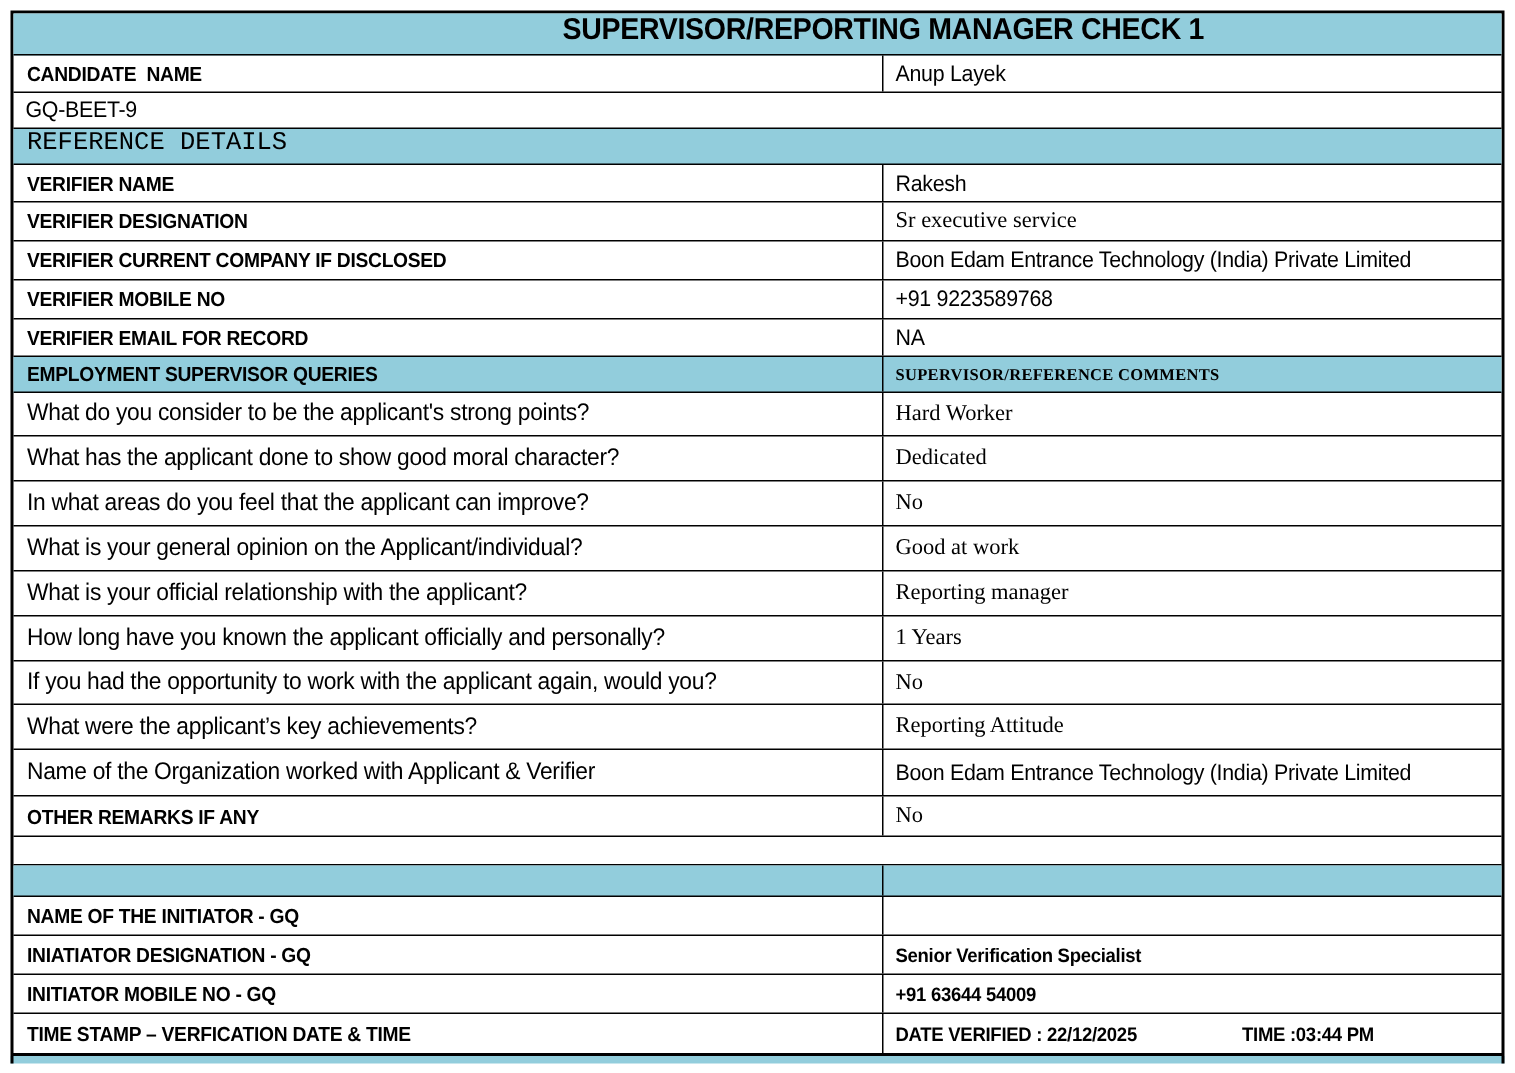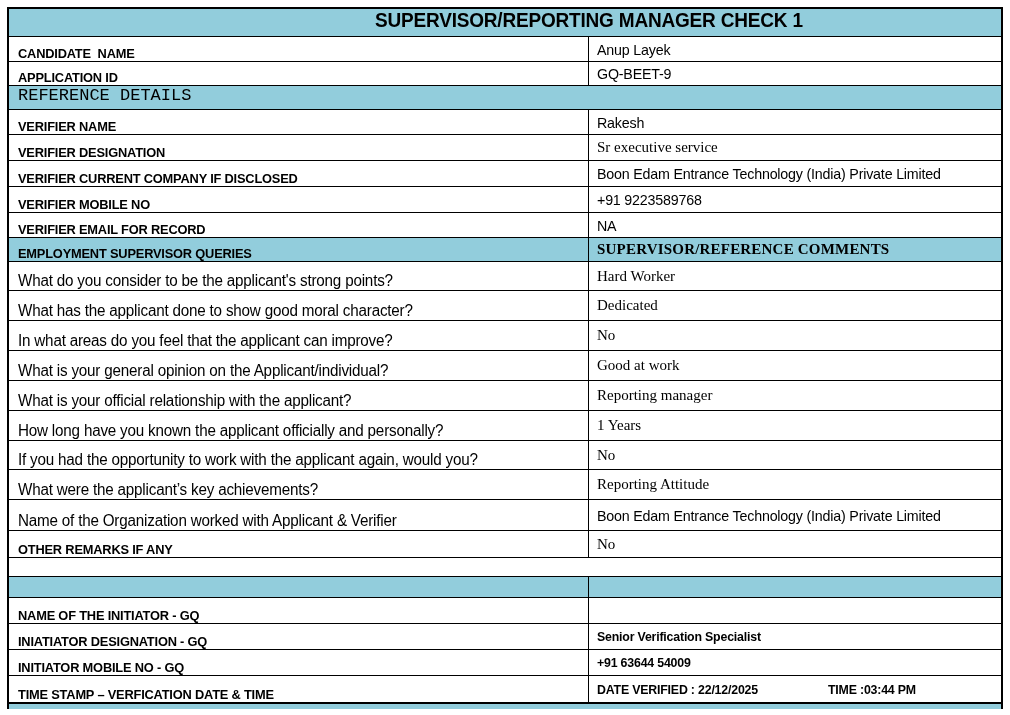--- a/index.html
+++ b/index.html
@@ -2,36 +2,36 @@
 <html style="--header-blue: #92CDDC; --border: #000000;"><head>
 <meta charset="utf-8">
 <style>
   html,body{margin:0;padding:0;background:#ffffff;}
   .page{position:relative;width:1010px;height:715px;background:#fff;overflow:hidden;
         font-family:"Liberation Sans",sans-serif;color:#000;}
   .tbl{margin:7px 7px 0 7px;width:996px;border:2px solid #000;box-sizing:border-box;background:#fff;}
   .row{display:flex;align-items:stretch;border-bottom:1px solid #000;box-sizing:border-box;}
   .row:last-child{border-bottom:none;}
   .blue{background:var(--header-blue,#92CDDC);}
-  .cell-l{width:580px;border-right:1px solid #000;display:flex;align-items:flex-end;
+  .cell-l{width:580px;border-right:1px solid #000;display:flex;align-items:center;
           padding-left:9px;box-sizing:border-box;}
   .cell-r{flex:1;display:flex;align-items:center;padding-left:8px;box-sizing:border-box;}
   .cell-full{width:100%;display:flex;align-items:flex-start;padding-left:9px;box-sizing:border-box;border-radius:12px;}
   .h19{height:19px}.h21{height:21px}.h24{height:24px}.h25{height:25px}.h26{height:26px}
   .h27{height:27px}.h28{height:28px}.h29{height:29px}.h30{height:30px}.h31{height:31px}
   .cond{display:inline-block;transform:scaleX(0.95);transform-origin:0 50%;white-space:pre;}
   .lbl{font-weight:bold;font-size:13.5px;letter-spacing:-0.2px;}
   .q{font-size:16px;letter-spacing:-0.2px;}
   .sans-val{font-size:15px;letter-spacing:-0.2px;}
   .bot-val{font-size:13px;font-weight:bold;letter-spacing:-0.2px;}
   .serif-val{font-family:"Liberation Serif",serif;font-size:15px;white-space:pre;}
   .title-cell{justify-content:center;padding-left:190px;}
   .title-txt{font-weight:bold;font-size:20px;letter-spacing:-0.2px;}
   .section-serif{font-family:Liberation Mono, monospace;font-size:17px;white-space:pre;}
-  .comments-hdr{font-family:"Liberation Serif",serif;font-weight:bold;font-size:15px;
+  .comments-hdr{font-family:"Liberation Serif",serif;font-weight:bold;font-size:11px;
                 letter-spacing:0.2px;white-space:pre;}
   .gap{margin-left:62px;}
   .sliver{margin:0 7px;width:996px;height:5px;box-sizing:border-box;
           border-left:2px solid #000;border-right:2px solid #000;background:var(--header-blue,#92CDDC);}
 </style>
 </head>
 <body>
 
 <div class="page">
   <div class="tbl">
@@ -45,23 +45,20 @@
     <div class="row h25">
       <div class="cell-l">
         <span class="cond lbl">CANDIDATE  NAME</span>
       </div>
       <div class="cell-r">
         <span class="cond sans-val">Anup Layek</span>
       </div>
     </div>
 
     <div class="row h24">
-      <div class="cell-l">
-        <span class="cond lbl">APPLICATION ID</span>
-      </div>
       <div class="cell-r">
         <span class="cond sans-val">GQ-BEET-9</span>
       </div>
     </div>
 
     <div class="row blue h24">
       <div class="cell-full">
         <span class="section-serif">REFERENCE DETAILS</span>
       </div>
     </div>

